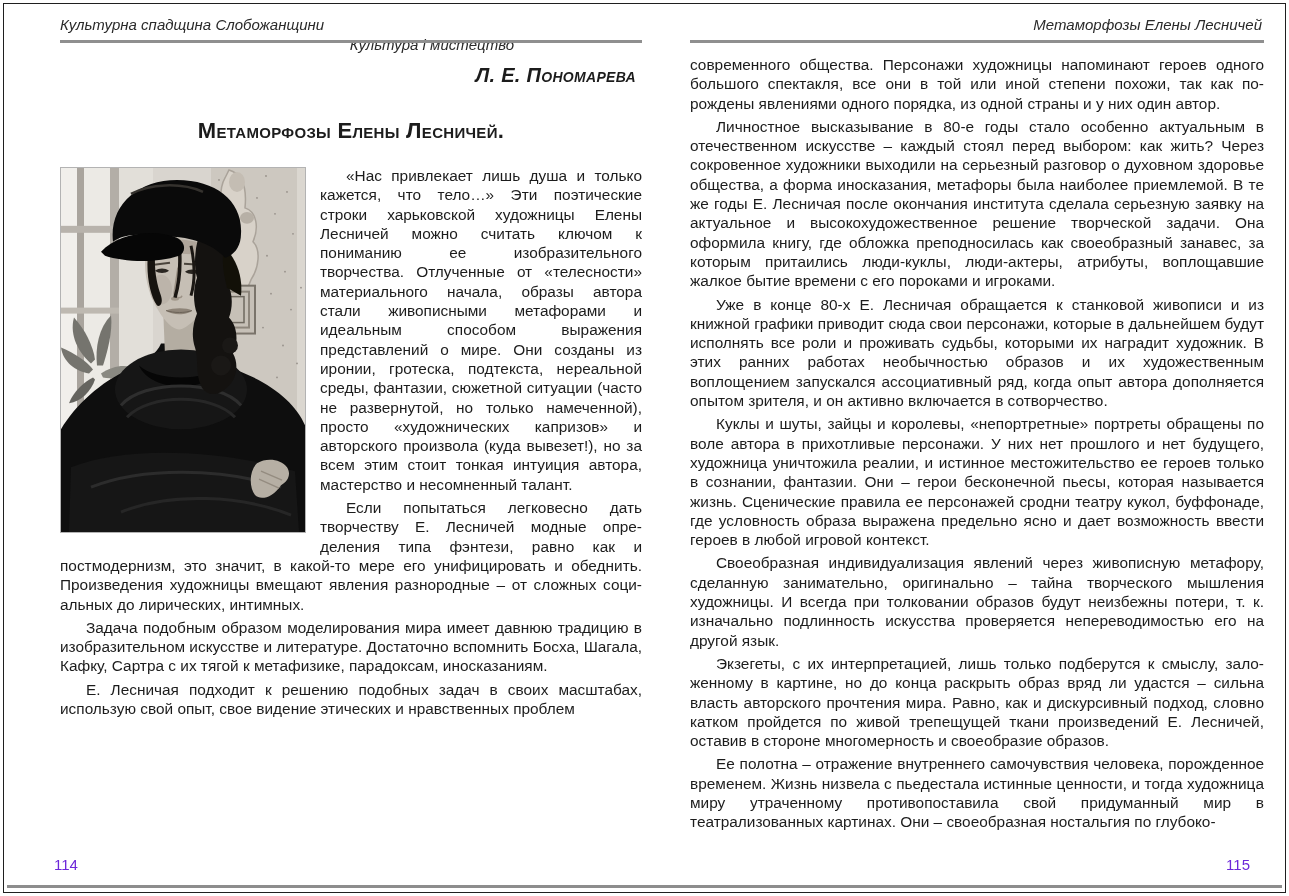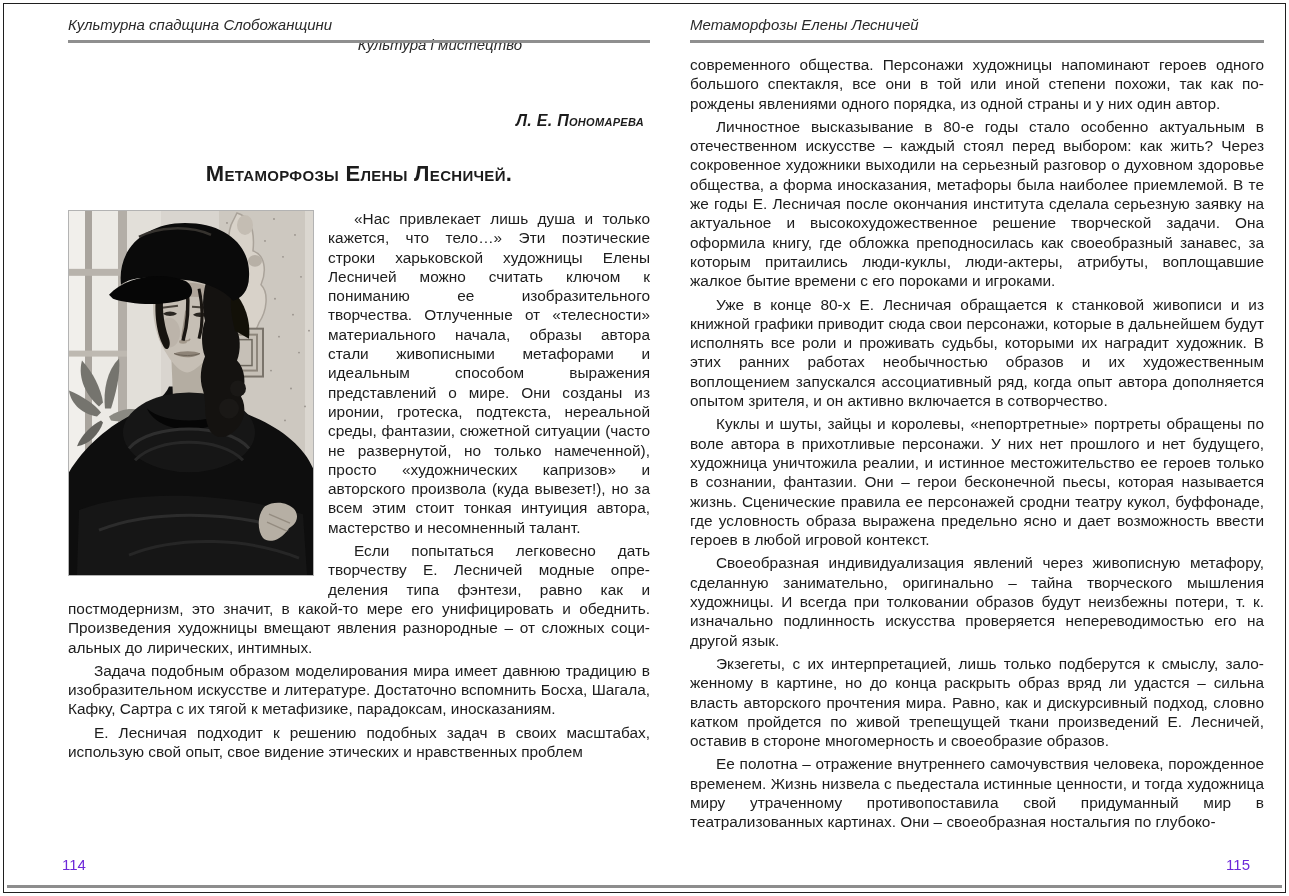--- a/index.html
+++ b/index.html
@@ -1,30 +1,30 @@
 <!DOCTYPE html>
 <html lang="ru"><head>
 <meta charset="utf-8">
 <style>
   html,body{margin:0;padding:0;background:#fff;}
   body{width:1289px;height:896px;position:relative;overflow:hidden;
        font-family:"Liberation Sans",sans-serif;color:#1c1c1c;}
   .frame{position:absolute;inset:3px;border:1px solid #1f1f1f;pointer-events:none;}
   .bottom-rule{position:absolute;left:7px;right:7px;top:885px;height:3px;background:#8d8d8d;}
   .page{position:absolute;top:0;height:896px;box-sizing:border-box;}
-  .page-left{left:68px;width:582px;padding-top:112px;}
+  .page-left{left:60px;width:582px;padding-top:64px;}
   .page-right{left:690px;width:574px;padding-top:55px;}
   .running-head{position:absolute;top:16px;left:0;right:0;display:flex;
        font-style:italic;font-size:15px;color:#2a2a2a;}
   .rh-left{flex:1;}
   .rh-center{margin-right:128px;margin-top:20px;}
-  .rh-right{flex:1;text-align:left;padding-right:2px;}
+  .rh-right{flex:1;text-align:right;padding-right:2px;}
   .head-rule{position:absolute;top:40px;left:0;right:0;height:3px;background:#8f8f8f;}
   .author{text-align:right;padding-right:6px;font-weight:bold;font-style:italic;
-       font-size:16px;font-variant:small-caps;letter-spacing:.3px;}
+       font-size:20px;font-variant:small-caps;letter-spacing:.3px;}
   .title{margin-top:30px;text-align:center;font-weight:bold;font-size:22px;
        line-height:27px;font-variant:small-caps;letter-spacing:.3px;}
   .body-text{margin-top:22px;font-size:15.4px;line-height:19.3px;text-align:justify;
        hyphens:manual;}
   .page-right .body-text{margin-top:0;}
   .para{margin:0 0 4px 0;text-indent:26px;}
   .para.no-indent{text-indent:0;}
   figure.photo{float:left;width:246px;height:366px;margin:1px 14px 8px 0;
        border:1px solid #b3b3b3;box-sizing:border-box;padding:0;background:#dcd8d2;}
   figure.photo svg{display:block;width:100%;height:100%;}

